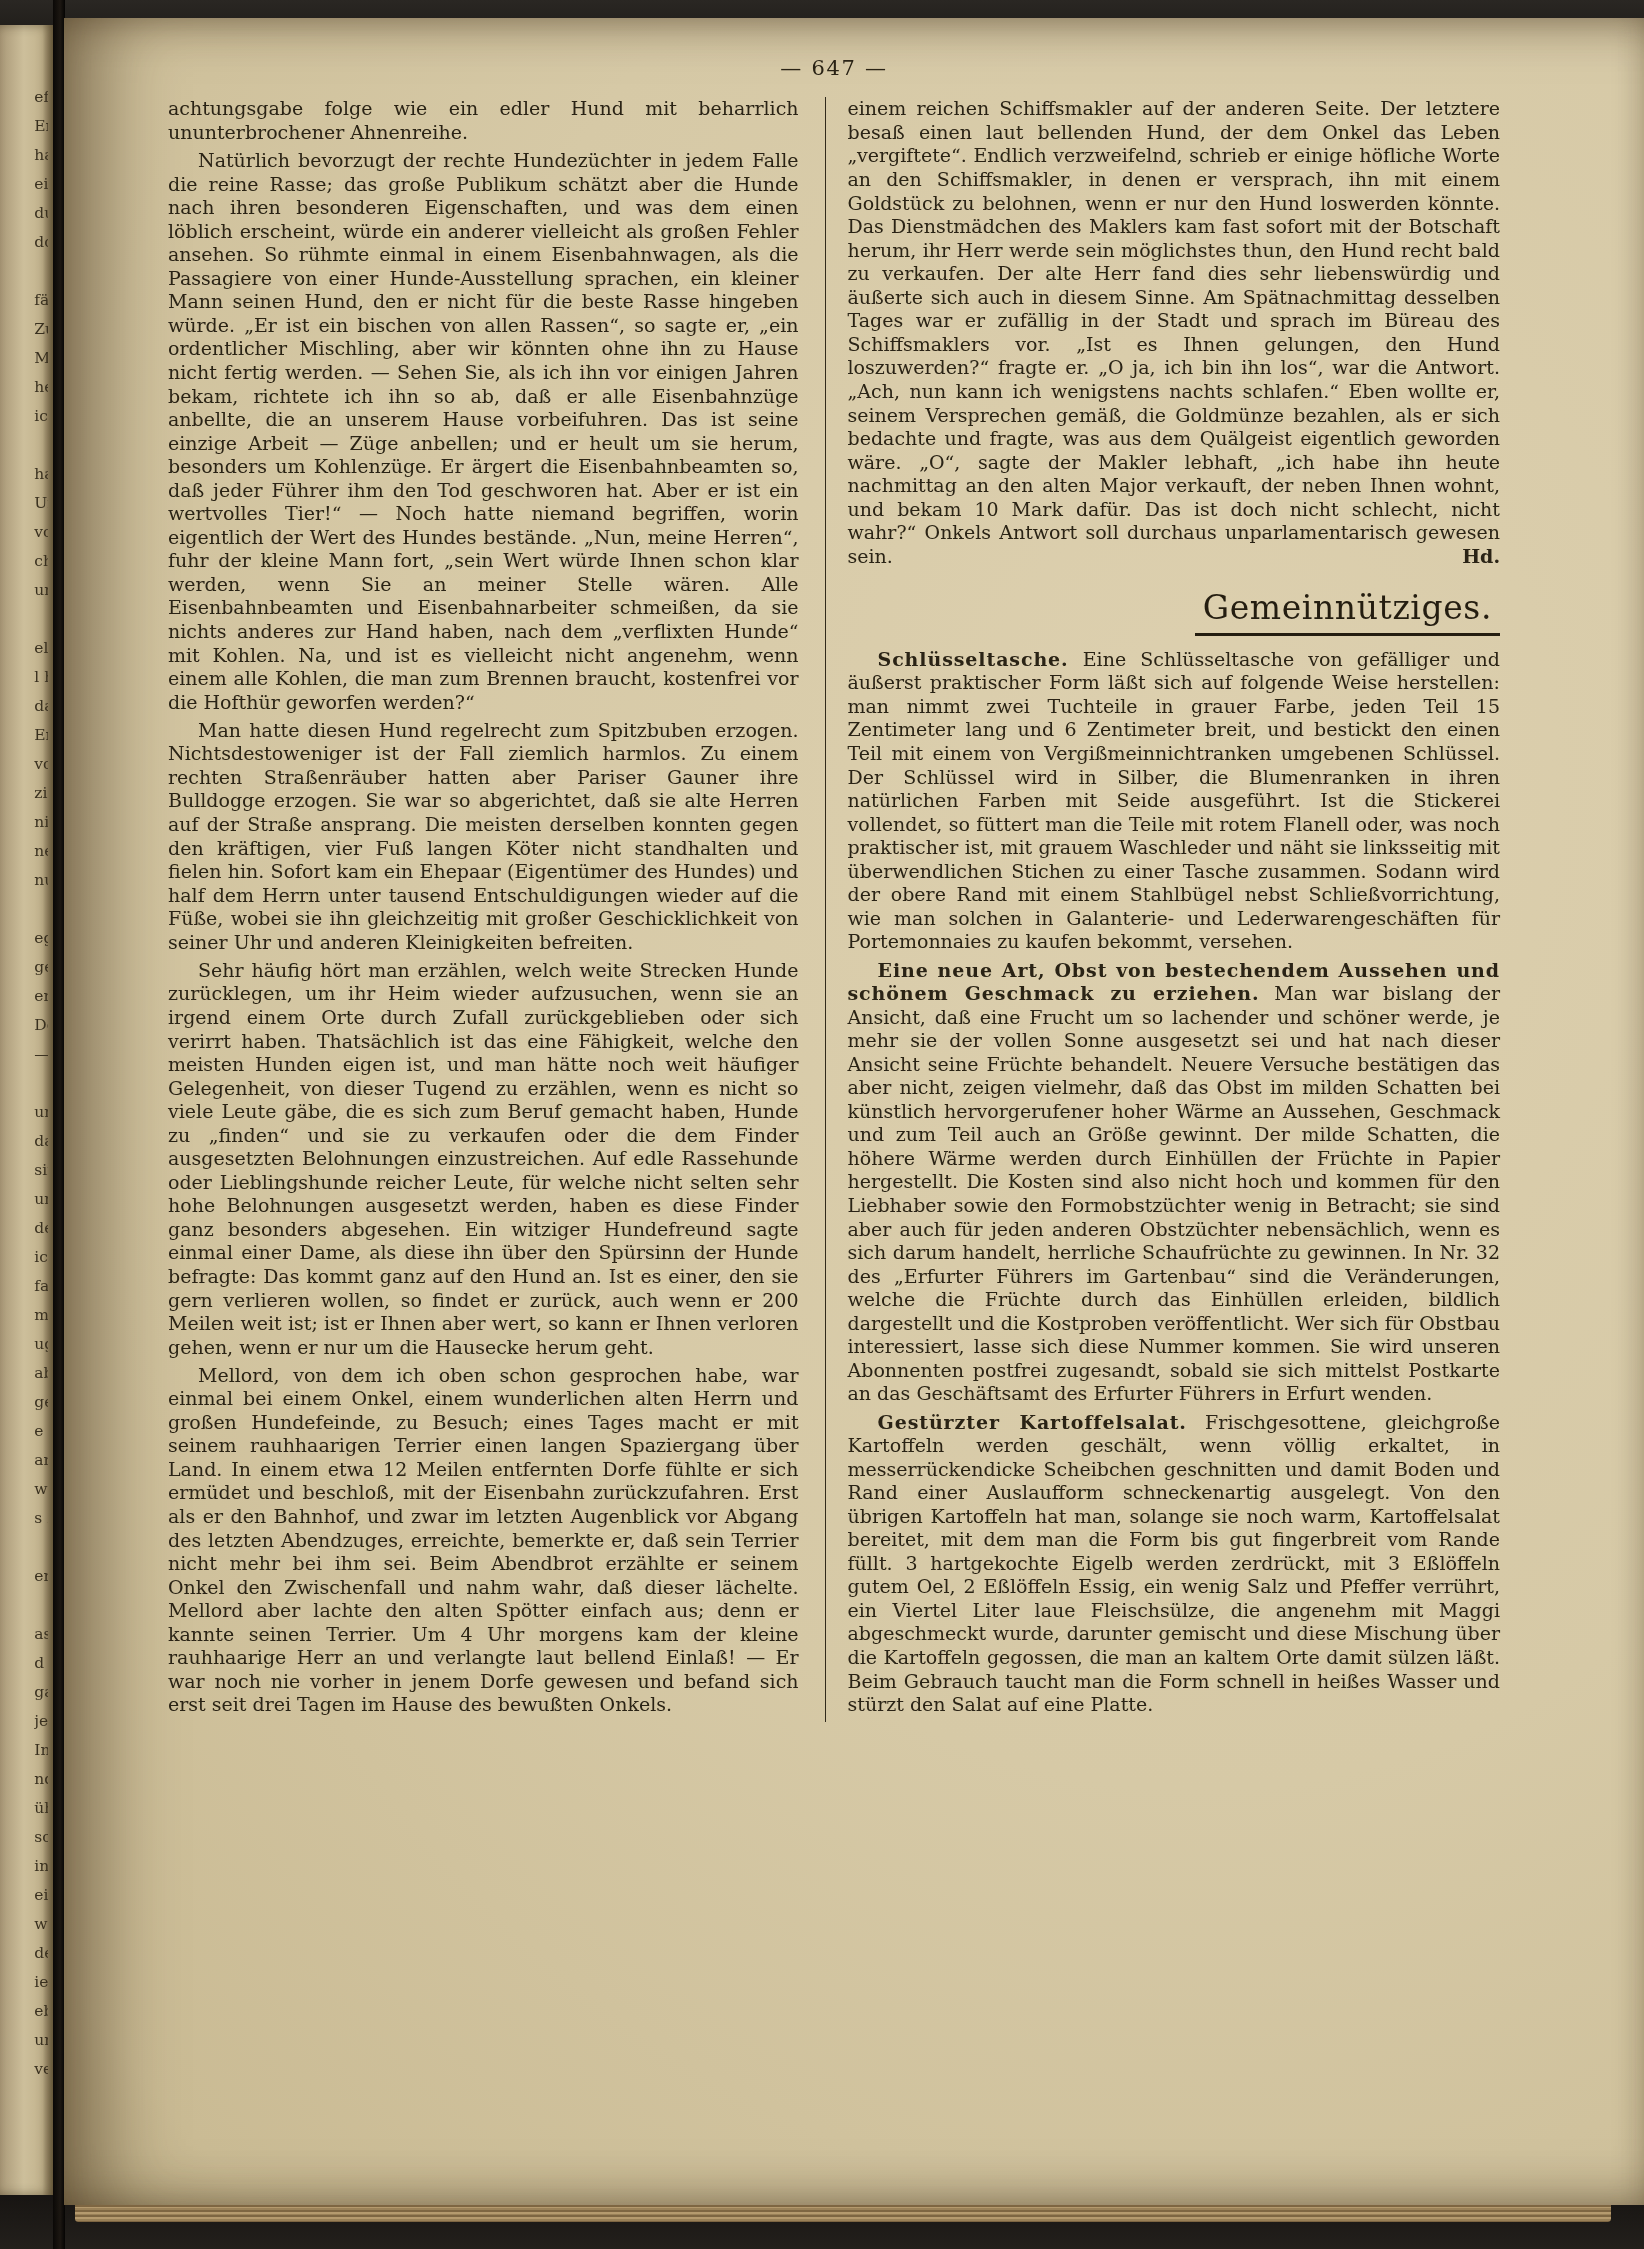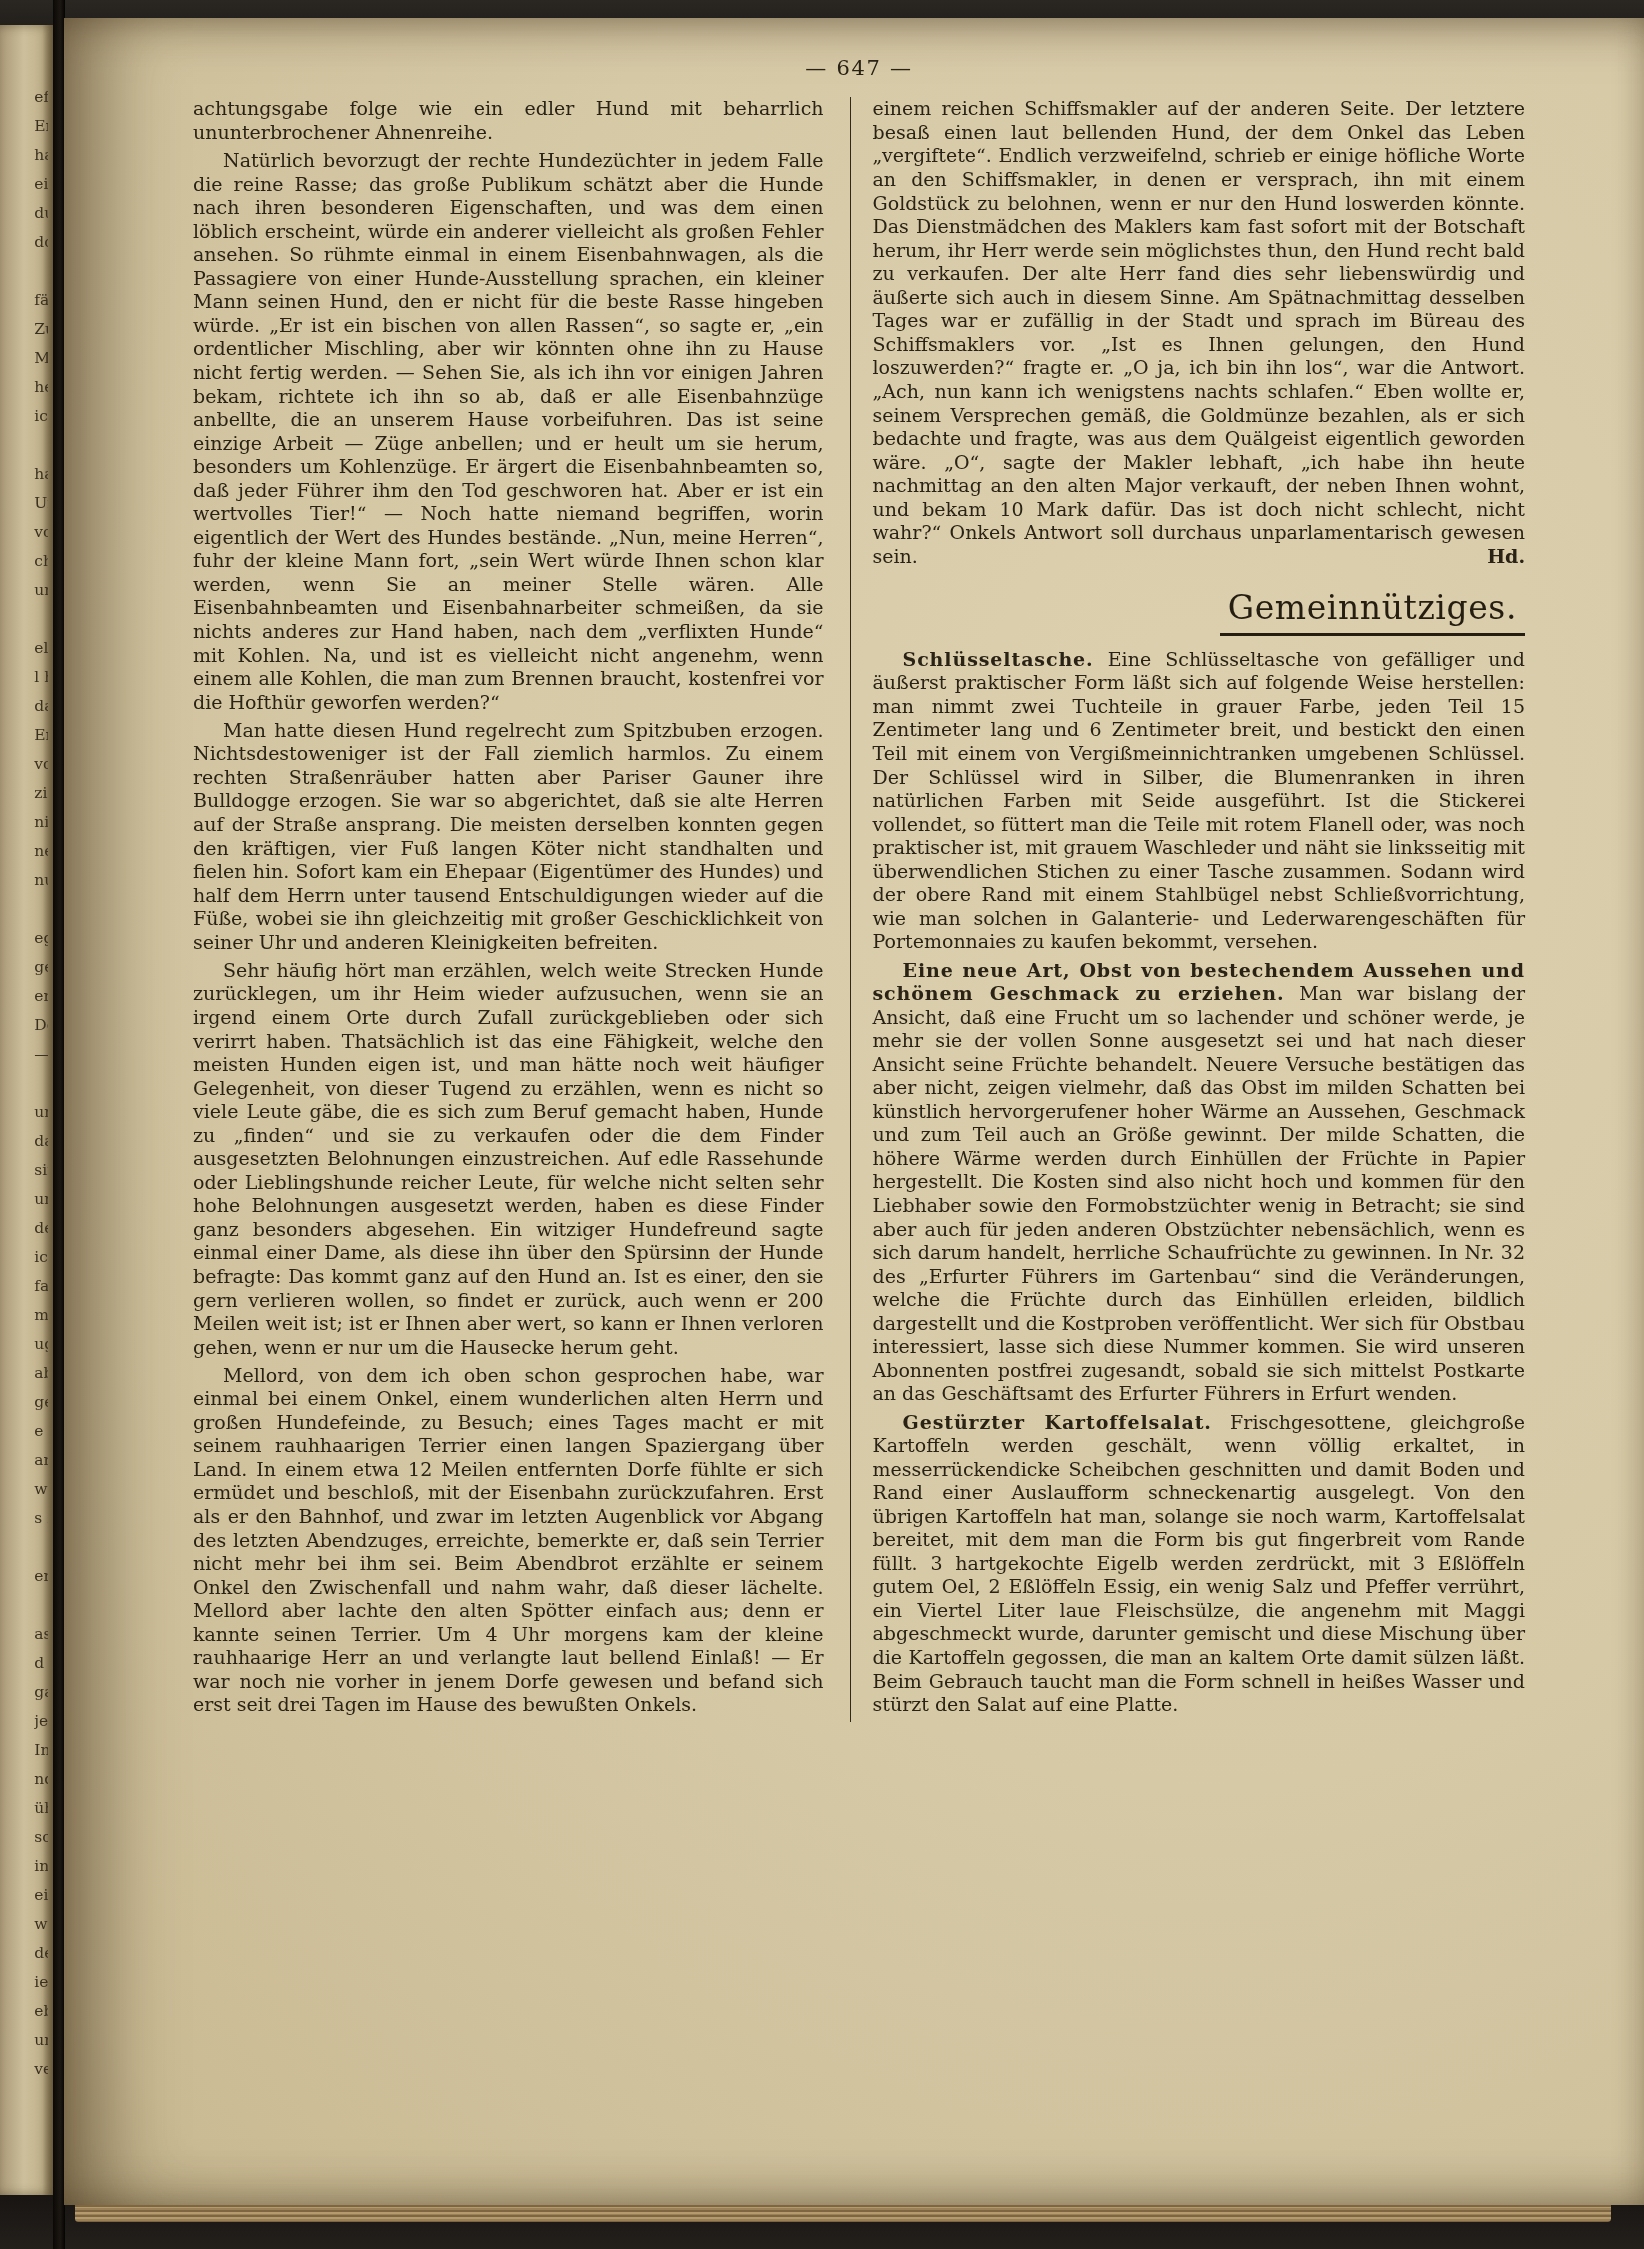--- a/index.html
+++ b/index.html
@@ -34,21 +34,21 @@
   .paper{
     position:absolute;left:64px;top:18.4px;right:0;bottom:45px;
     background:
       radial-gradient(ellipse at 72% 35%, #ddd0af 0%, #d6c9a6 50%, #cabb94 92%, #bdae86 100%);
     box-shadow:
       inset 63px 0 80px -29px rgba(58,40,18,.55),
       inset 0 25px 40px -20.7px rgba(58,40,18,.38),
       inset 0 -27.6px 46px -23px rgba(58,40,18,.34),
       inset -17px 0 34px -17px rgba(58,40,18,.22);
   }
-  .content{position:absolute;left:104px;top:30px;width:1332px;color:#251e13;margin-left:25px;}
+  .content{position:absolute;left:104px;top:30px;width:1332px;color:#251e13;}
   .pageno{
     text-align:center;font-size:21px;letter-spacing:1.7px;margin:8px 0 17px;color:#2a2315;
   }
   .cols{display:flex;align-items:stretch;}
   .col{font-size:19px;line-height:1.24;text-align:justify;color:#2a2315;}
   .col-left{width:631px;padding-right:26px;border-right:1.7px solid #312a1b;}
   .col-right{width:653px;padding-left:22px;}
   .col p{margin:0 0 4.6px;text-indent:30px;}
   .col p.cont{text-indent:0;}
   .lead{font-weight:bold;letter-spacing:0.9px;}

